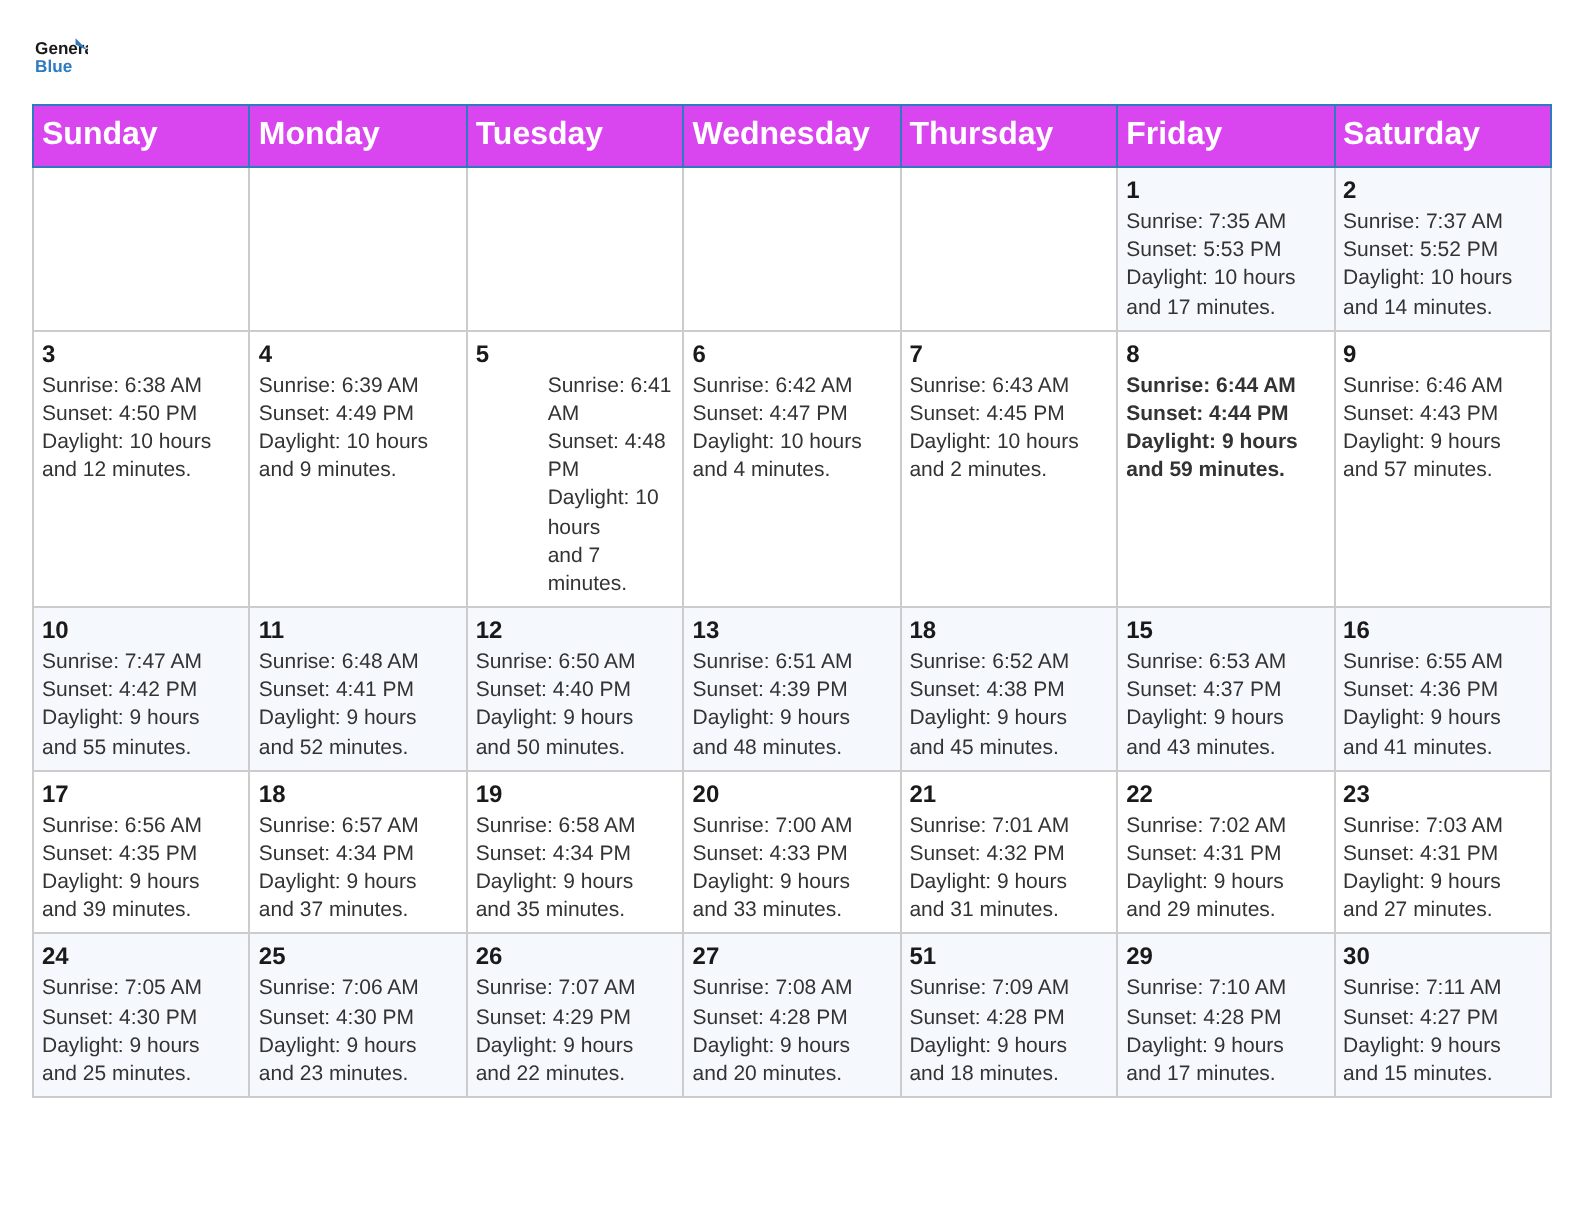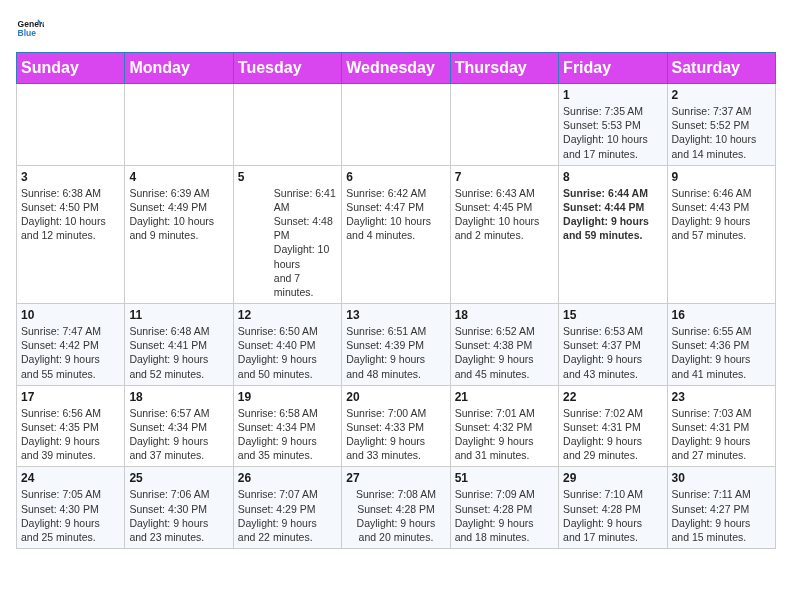--- a/index.html
+++ b/index.html
@@ -303,21 +303,21 @@
         </td>
         <td>
           <span class="day-num">26</span>
           <div class="day-info" style="white-space: pre-line;">Sunrise: 7:07 AM
 Sunset: 4:29 PM
 Daylight: 9 hours
 and 22 minutes.</div>
         </td>
         <td>
           <span class="day-num">27</span>
-          <div class="day-info" style="white-space: pre-line; text-align: center;">Sunrise: 7:08 AM
+          <div class="day-info" style="white-space: pre-line;">Sunrise: 7:08 AM
 Sunset: 4:28 PM
 Daylight: 9 hours
 and 20 minutes.</div>
         </td>
         <td>
           <span class="day-num">51</span>
           <div class="day-info" style="white-space: pre-line;">Sunrise: 7:09 AM
 Sunset: 4:28 PM
 Daylight: 9 hours
 and 18 minutes.</div>

